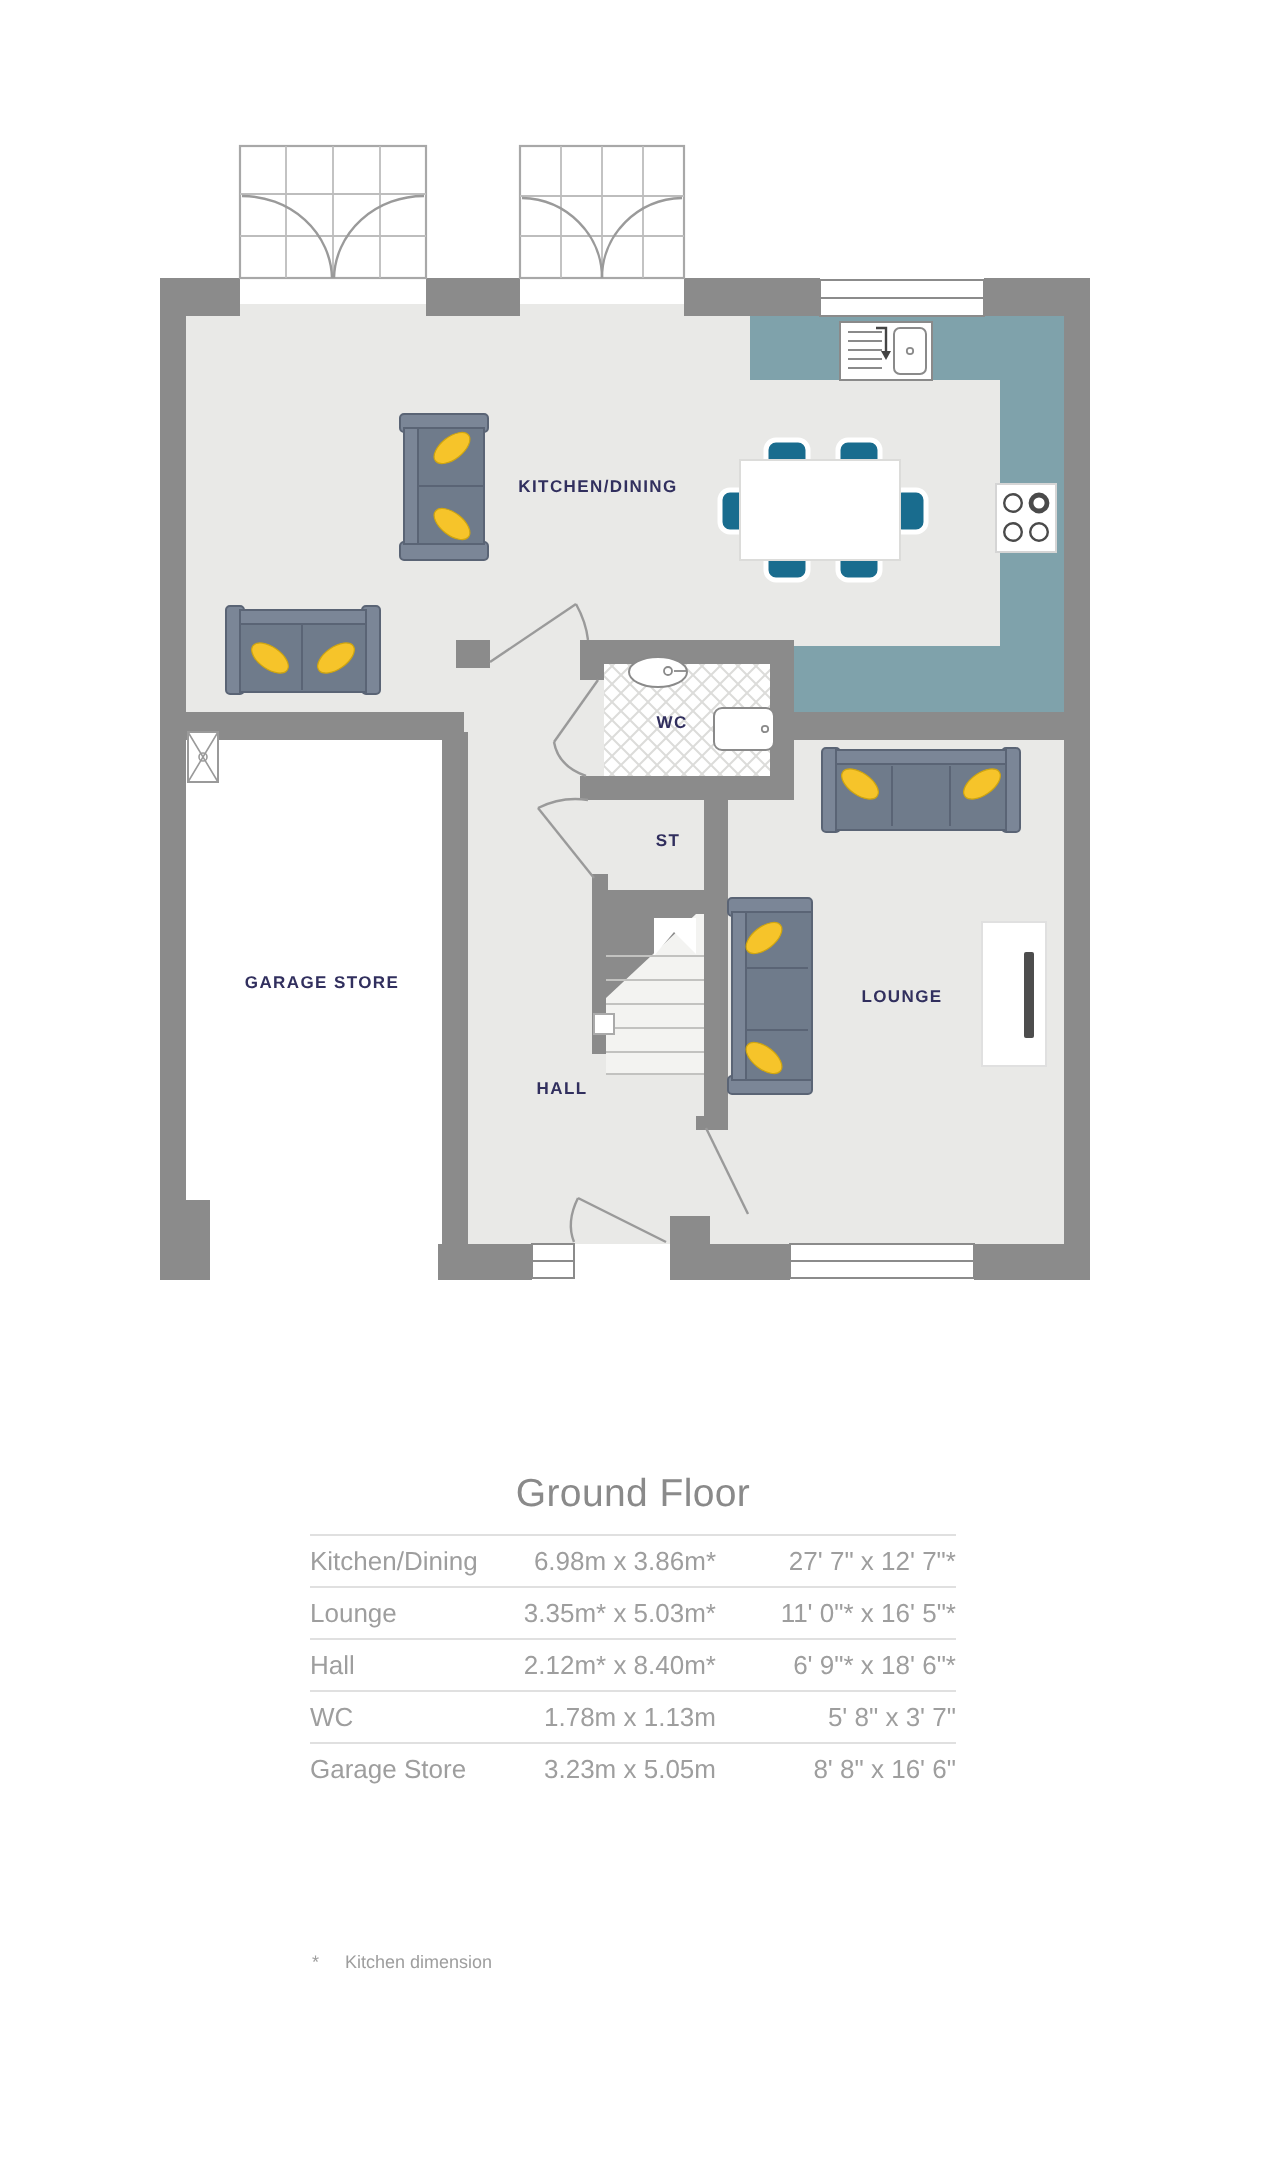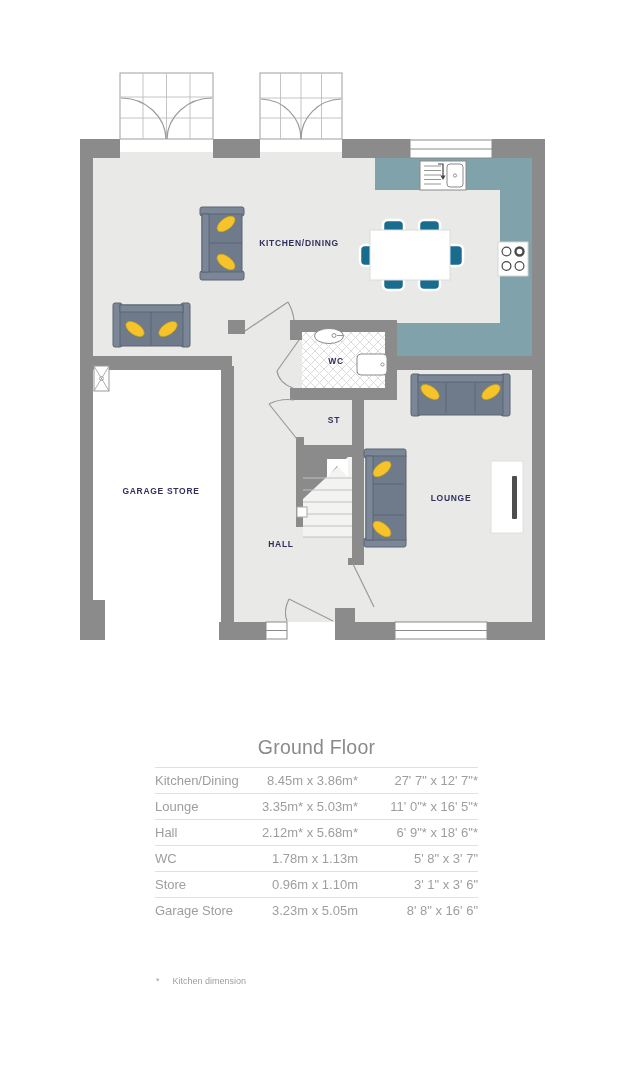--- a/index.html
+++ b/index.html
@@ -271,42 +271,37 @@
     <div class="room-label" style="left:281px;top:544px;">HALL</div>
     <div class="room-label" style="left:451px;top:498px;">LOUNGE</div>
     <div class="room-label" style="left:161px;top:491px;">GARAGE STORE</div>
   </div>
 
   <section class="dims">
     <h2>Ground Floor</h2>
 
     <div class="trow">
       <span class="tname">Kitchen/Dining</span>
-      <span class="tmetric">8.45m x 3.86m*</span>
+      <span class="tmetric">6.98m x 3.86m*</span>
       <span class="timperial">27' 7" x 12' 7"*</span>
     </div>
     <div class="trow">
       <span class="tname">Lounge</span>
       <span class="tmetric">3.35m* x 5.03m*</span>
       <span class="timperial">11' 0"* x 16' 5"*</span>
     </div>
     <div class="trow">
       <span class="tname">Hall</span>
-      <span class="tmetric">2.12m* x 5.68m*</span>
+      <span class="tmetric">2.12m* x 8.40m*</span>
       <span class="timperial">6' 9"* x 18' 6"*</span>
     </div>
     <div class="trow">
       <span class="tname">WC</span>
       <span class="tmetric">1.78m x 1.13m</span>
       <span class="timperial">5' 8" x 3' 7"</span>
-    </div>
-    <div class="trow">
-      <span class="tname">Store</span>
-      <span class="tmetric">0.96m x 1.10m</span>
-      <span class="timperial">3' 1" x 3' 6"</span>
     </div>
     <div class="trow">
       <span class="tname">Garage Store</span>
       <span class="tmetric">3.23m x 5.05m</span>
       <span class="timperial">8' 8" x 16' 6"</span>
     </div>
   </section>
 
   <div class="footnote">
     <span>*</span>

